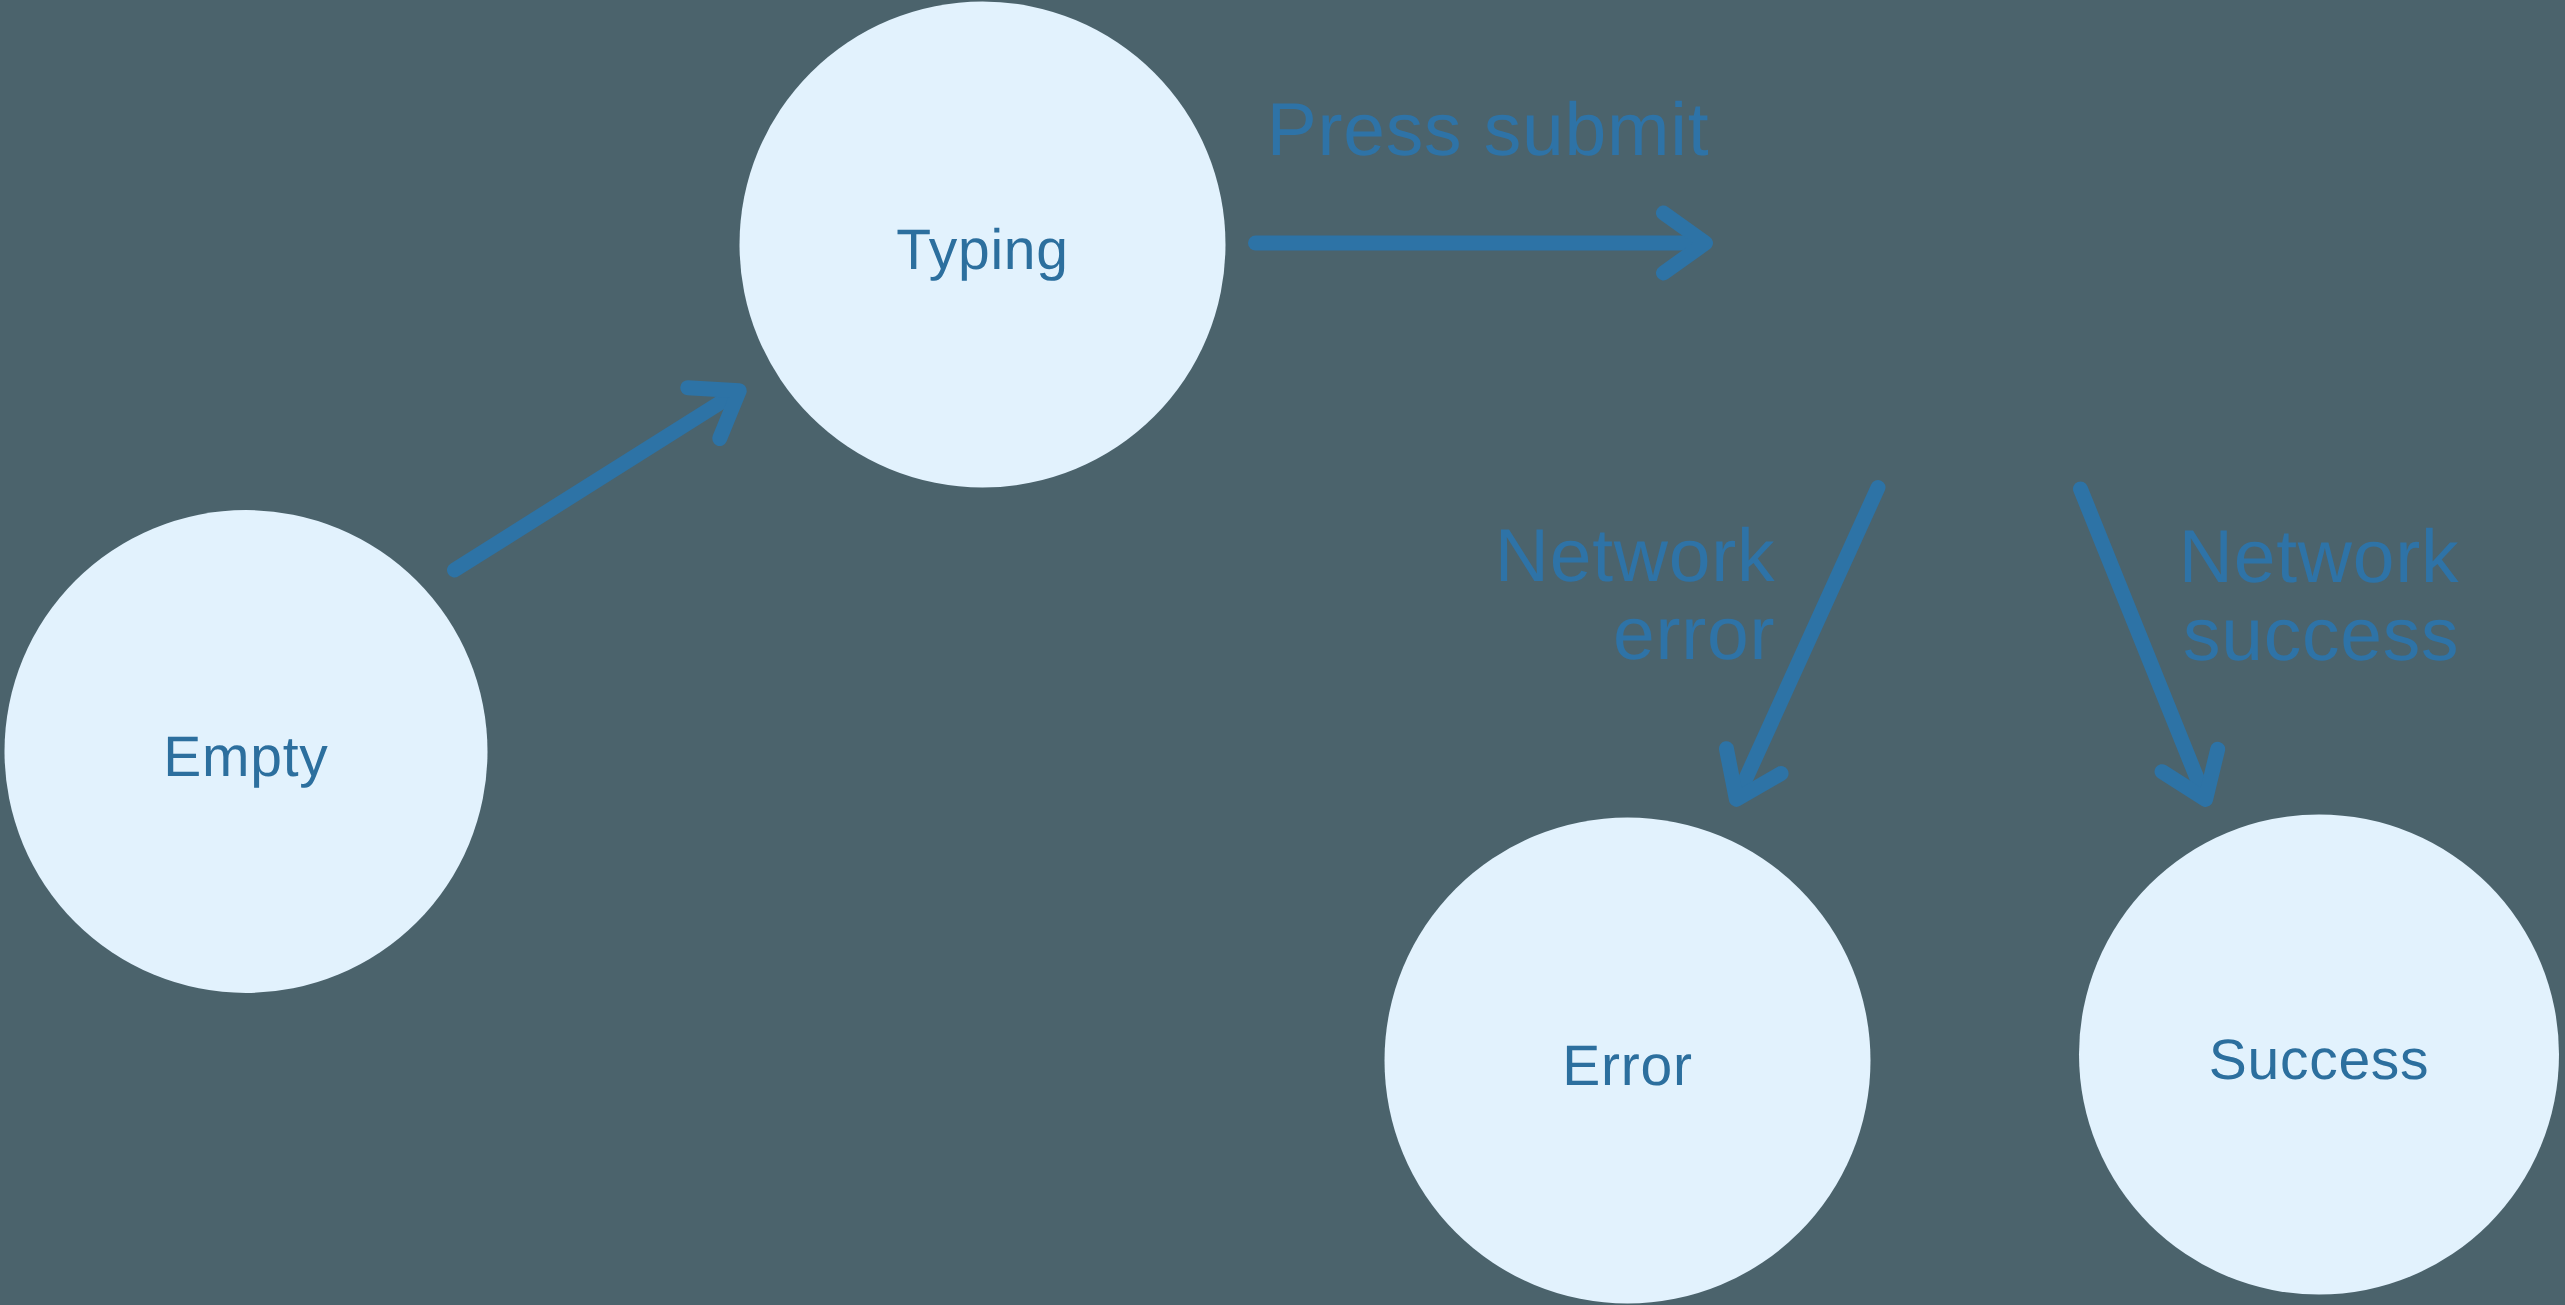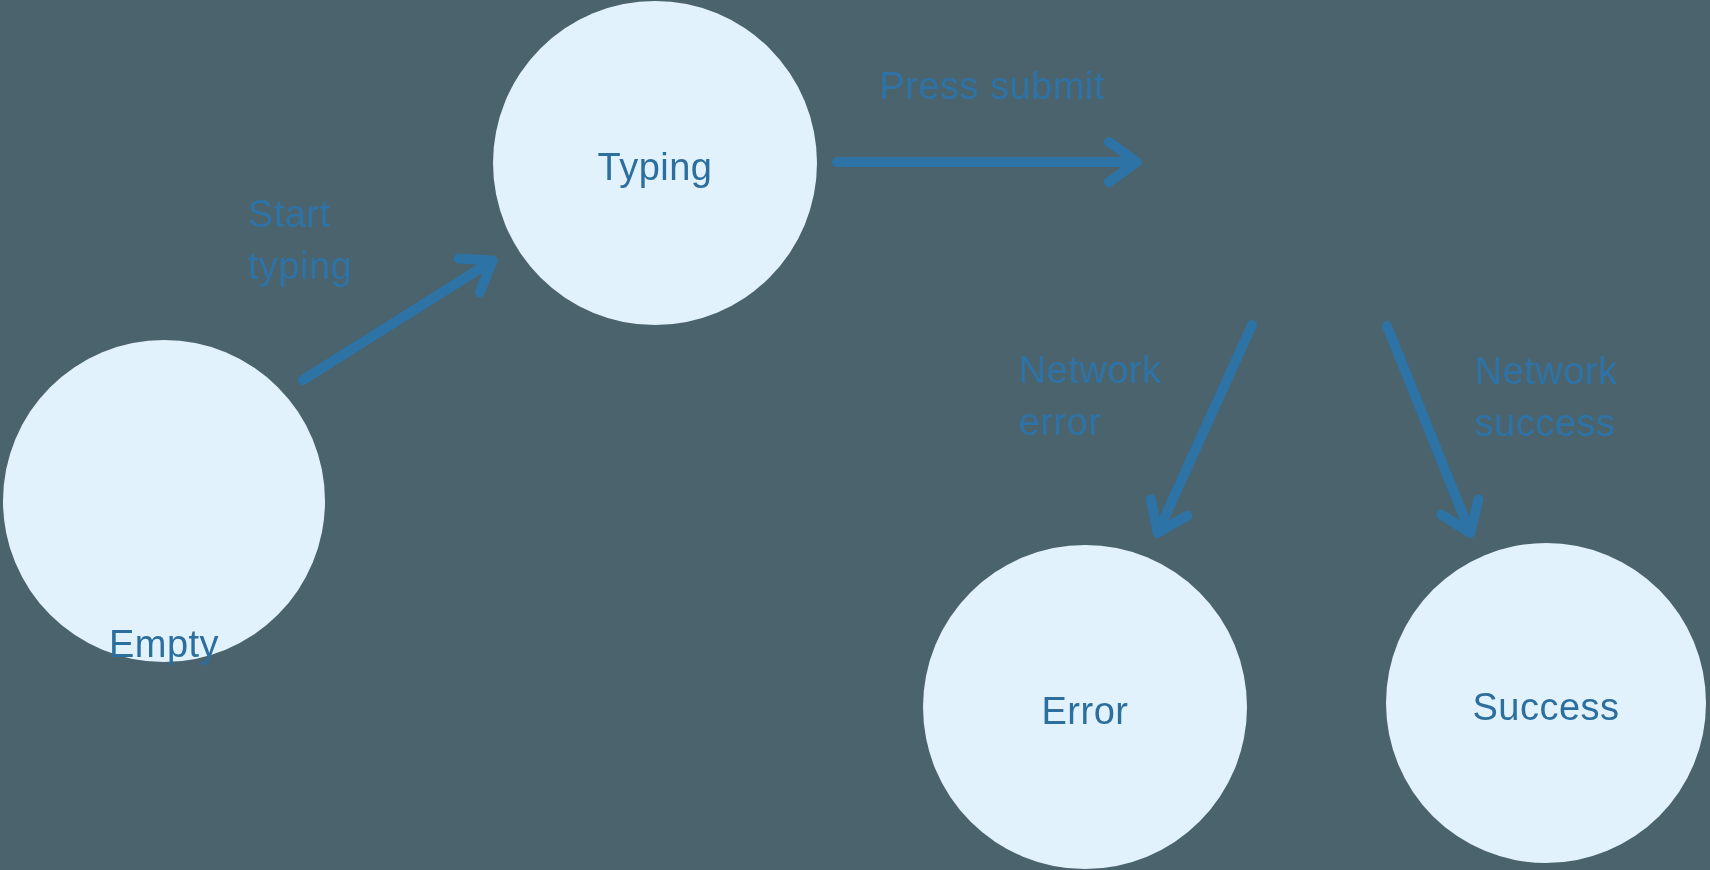--- a/index.html
+++ b/index.html
@@ -28,45 +28,45 @@
     color:var(--node-text);
     font-size:38px;
     font-weight:500;
     letter-spacing:0.5px;
     transform:translateY(4px);
   }
   .transition-label{
     position:absolute;
     transform:translate(-50%,-50%);
     color:var(--label-text);
-    font-size:38px;
+    font-size:50px;
     font-weight:500;
     letter-spacing:0.5px;
     line-height:52px;
-    text-align:left;
+    text-align:right;
     white-space:nowrap;
   }
   svg.arrow-layer{
     position:absolute;left:0;top:0;width:1710px;height:870px;
     overflow:visible;
   }
   svg.arrow-layer line{
     stroke:var(--arrow);
     stroke-width:10;
     stroke-linecap:round;
   }
   #arrowhead path{
     fill:none;
     stroke:var(--arrow);
     stroke-width:10;
     stroke-linecap:round;
     stroke-linejoin:round;
   }
   
-  .node-empty{left:3px;top:340px;width:322px;height:322px;align-items:flex-end;}
+  .node-empty{left:3px;top:340px;width:322px;height:322px;}
   .node-typing{left:493px;top:1px;width:324px;height:324px;}
   .node-submitting{left:1168px;top:1px;width:324px;height:324px;}
   .node-error{left:923px;top:545px;width:324px;height:324px;}
   .node-success{left:1386px;top:543px;width:320px;height:320px;}
   
   .label-start-typing{left:300px;top:240px;}
   .label-press-submit{left:992px;top:86px;}
   .label-network-error{left:1090px;top:396px;}
   .label-network-success{left:1546px;top:397px;}
 </style>
@@ -97,24 +97,20 @@
 
 
   <div class="state-node node-error">
     <span class="state-label">Error</span>
   </div>
 
   <div class="state-node node-success">
     <span class="state-label">Success</span>
   </div>
 
-  <div class="transition-label label-start-typing">
-    <div>Start</div>
-    <div>typing</div>
-  </div>
 
   <div class="transition-label label-press-submit">
     <div>Press submit</div>
   </div>
 
   <div class="transition-label label-network-error">
     <div>Network</div>
     <div>error</div>
   </div>
 

